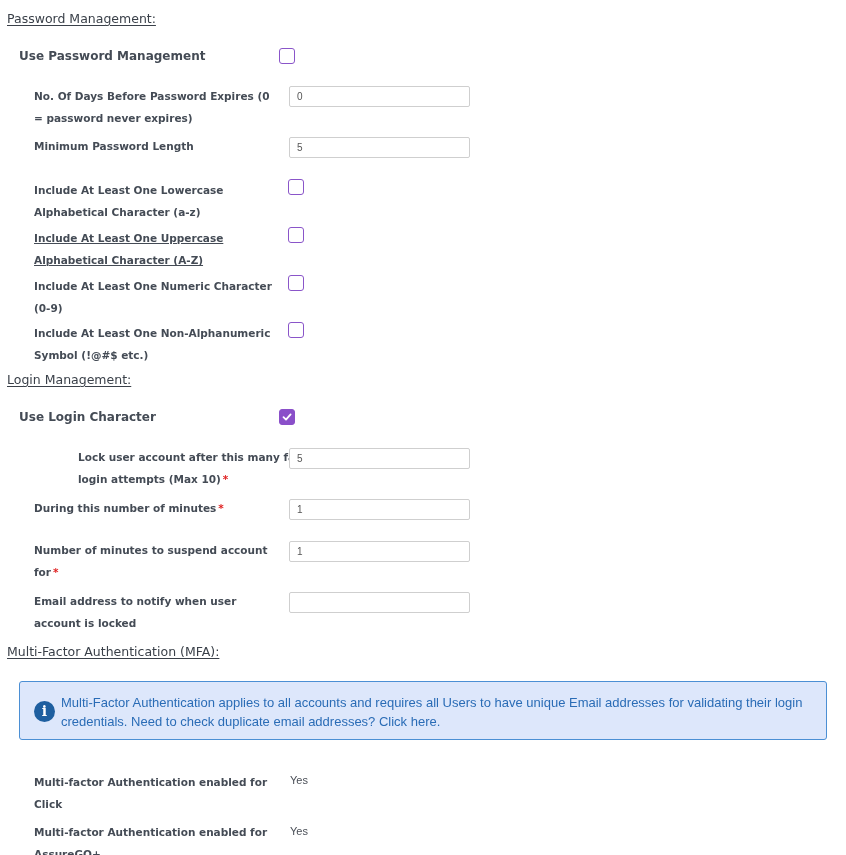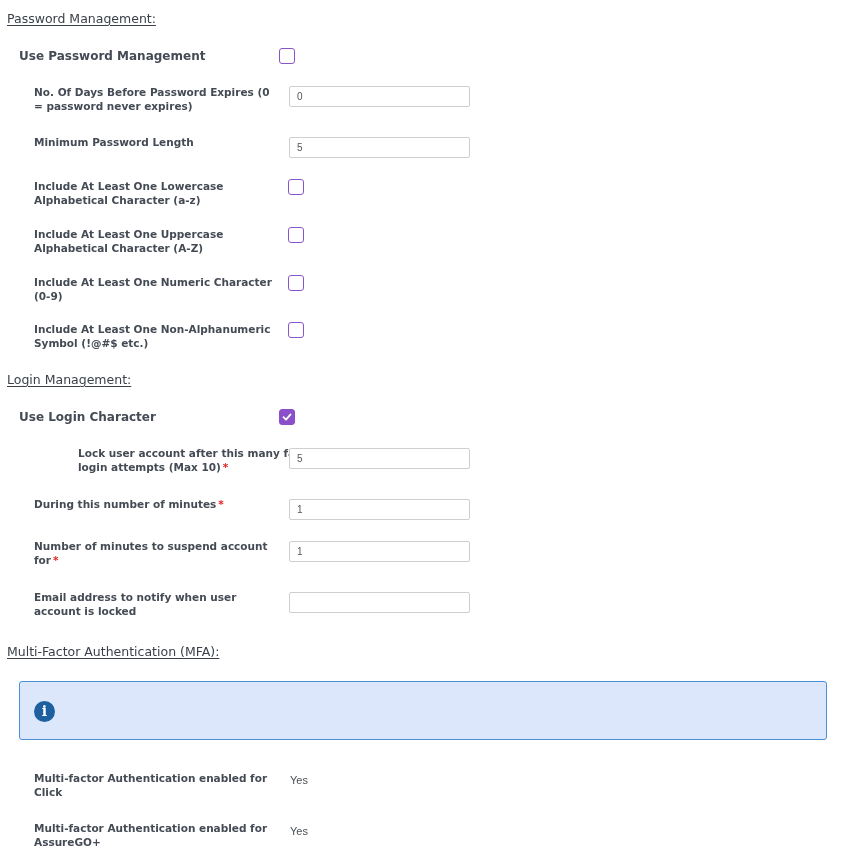--- a/index.html
+++ b/index.html
@@ -9,21 +9,21 @@
     }
     .section-title {
       position: absolute; left: 7px; font-size: 12.5px; color: #3a4049;
       text-decoration: underline; text-underline-offset: 2px; font-weight: 500;
     }
     .top-label {
       position: absolute; left: 19px; font-size: 12px; font-weight: bold; color: #444b55;
     }
     .sub-label {
       position: absolute; left: 34px; width: 240px; font-size: 10.5px; font-weight: bold;
-      color: #444b55; line-height: 14px;
+      color: #444b55; line-height: 22px;
     }
     .req { color: #e02424; font-weight: bold; margin-left: 2px; }
     .cb {
       position: absolute; width: 14px; height: 14px; border: 1.5px solid #8a55c9;
       border-radius: 3px; background: #fff; box-sizing: content-box;
     }
     .cb.checked { background: #8a4fc9; border-color: #8a4fc9; }
     .cb.checked svg { position: absolute; left: 2px; top: 2px; }
     .txt-input {
       position: absolute; left: 289px; width: 181px; height: 21px; box-sizing: border-box;
@@ -60,21 +60,21 @@
 
 <div class="sub-label" style="top:85px;">No. Of Days Before Password Expires (0 = password never expires)</div>
 <input class="txt-input" style="top: 86px;" value="0">
 
 <div class="sub-label" style="top:135px;">Minimum Password Length</div>
 <input class="txt-input" style="top: 137px;" value="5">
 
 <div class="sub-label" style="top:179px;">Include At Least One Lowercase Alphabetical Character (a-z)</div>
 <div class="cb" style="left:288px; top:179px;"></div>
 
-<div class="sub-label" style="top:227px;">Include At Least One Uppercase Alphabetical Character (A-Z)</div>
+<div class="sub-label" style="top:227px;text-decoration:underline;">Include At Least One Uppercase Alphabetical Character (A-Z)</div>
 <div class="cb" style="left:288px; top:227px;"></div>
 
 <div class="sub-label" style="top:275px;">Include At Least One Numeric Character (0-9)</div>
 <div class="cb" style="left:288px; top:275px;"></div>
 
 <div class="sub-label" style="top:322px;">Include At Least One Non-Alphanumeric Symbol (!@#$ etc.)</div>
 <div class="cb" style="left:288px; top:322px;"></div>
 
 <div class="section-title" style="top:372px;">Login Management:</div>
 
@@ -94,19 +94,20 @@
 <div class="sub-label" style="top:539px;"><span>Number of minutes to suspend account for</span><span class="req">*</span></div>
 <input class="txt-input" style="top: 541px;" value="1">
 
 <div class="sub-label" style="top:590px;">Email address to notify when user account is locked</div>
 <input class="txt-input" style="top: 592px;" value="">
 
 <div class="section-title" style="top:644px;">Multi-Factor Authentication (MFA):</div>
 
 <div class="info-box">
   <div class="info-icon">i</div>
+  <div class="info-text"><span>Multi-Factor Authentication applies to all accounts and requires all Users to have unique Email addresses for validating their login credentials. Need to check duplicate email addresses? Click </span><a class="info-link">here</a><span>.</span></div>
 </div>
 
 <div class="sub-label" style="top:771px;">Multi-factor Authentication enabled for Click</div>
 <div class="value-text" style="top:774px;">Yes</div>
 
 <div class="sub-label" style="top:821px;">Multi-factor Authentication enabled for AssureGO+</div>
 <div class="value-text" style="top:825px;">Yes</div>
 
 </body></html>

